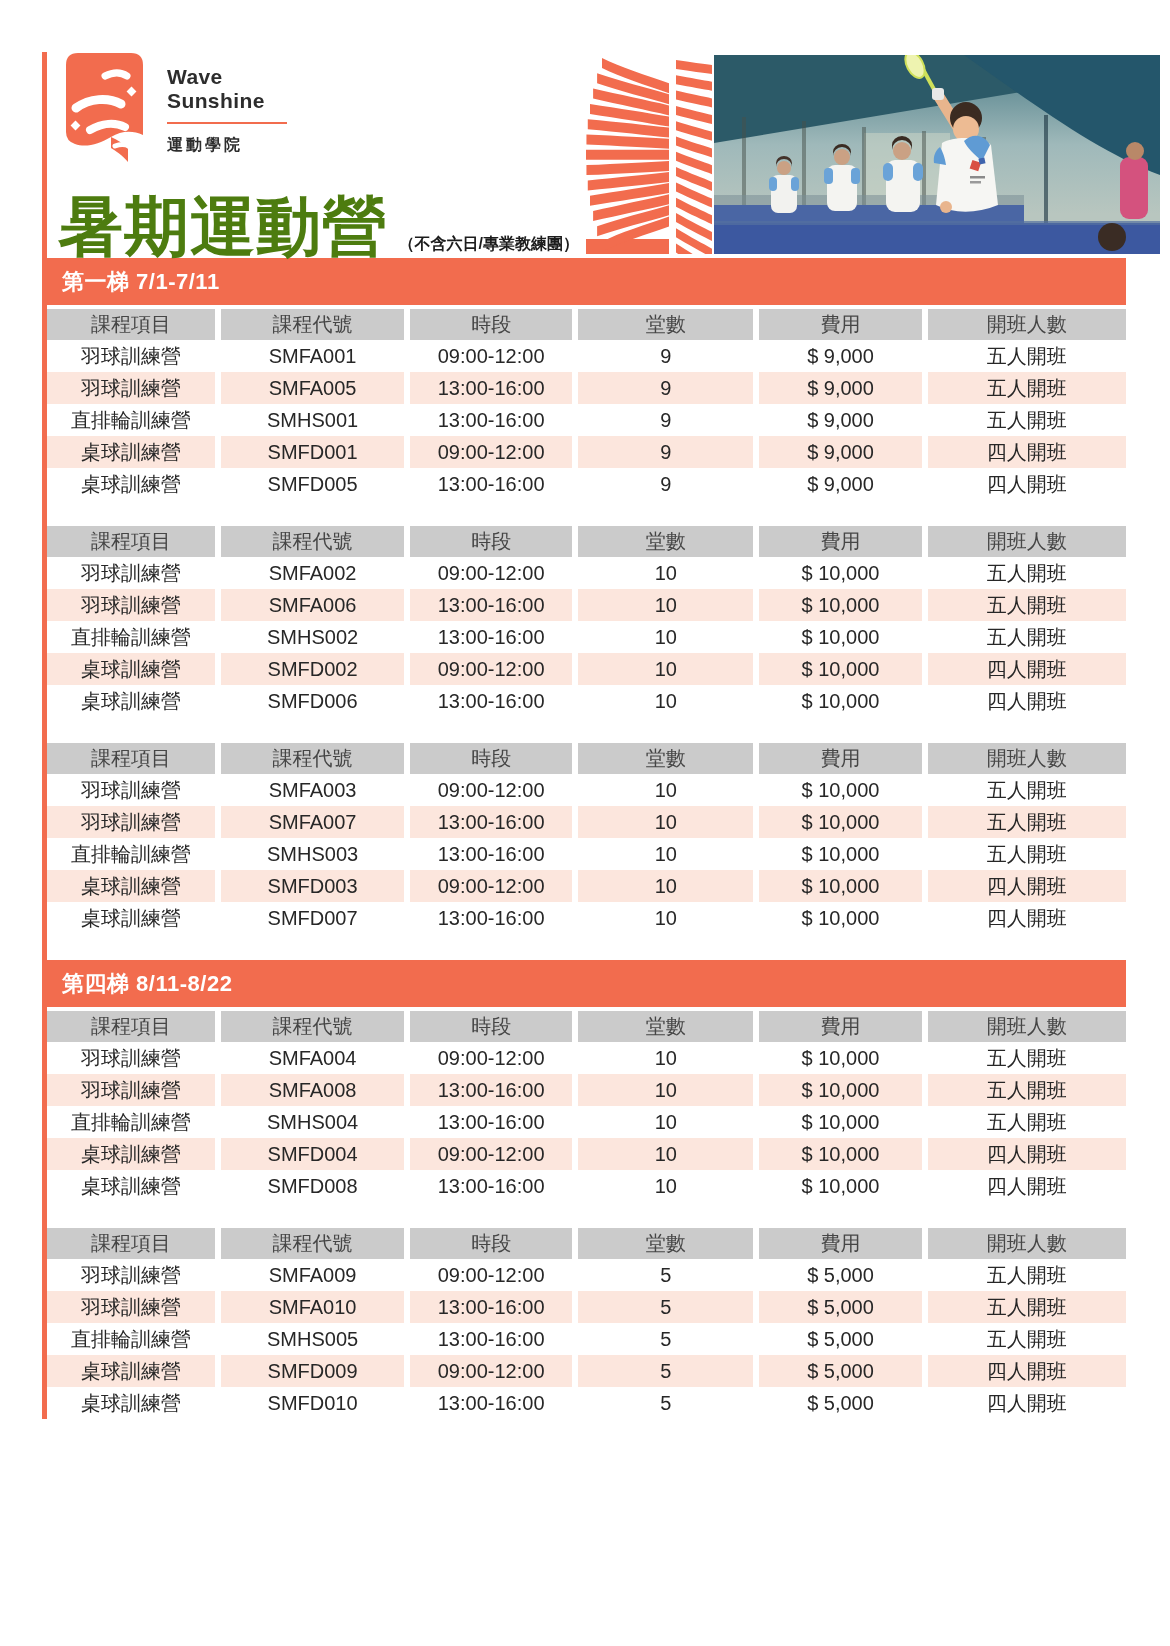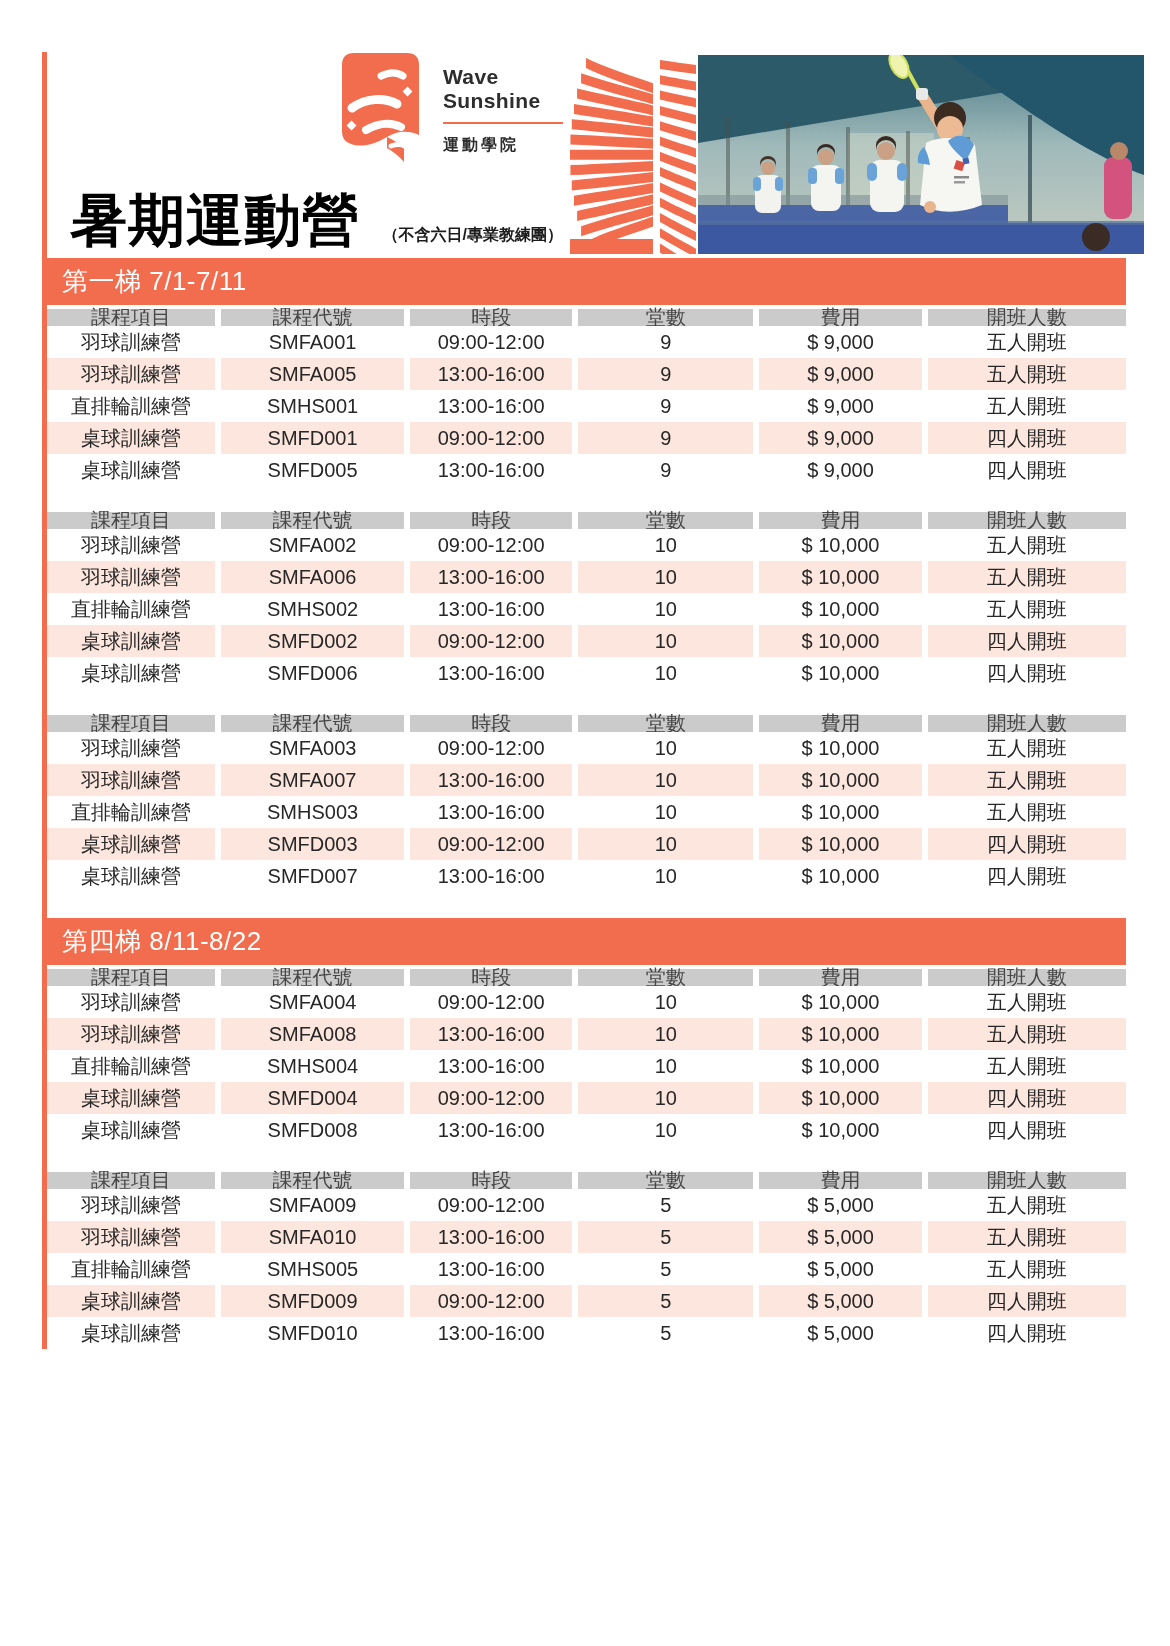--- a/index.html
+++ b/index.html
@@ -15,54 +15,54 @@
     font-family: "Liberation Sans", "DejaVu Sans", sans-serif;
     overflow: hidden;
   }
   .content {
     margin: 52px 44px 0 42px;
     border-left: 5px solid var(--accent);
   }
   
   .header { display: flex; height: 206px; }
   .header-left { flex: 1; padding-left: 11px; }
-  .brand-row { display: flex; gap: 17px; align-items: flex-start; justify-content: flex-end; }
+  .brand-row { display: flex; gap: 17px; align-items: flex-start; }
   .logo { width: 92px; height: 118px; color: var(--accent); flex: 0 0 auto; }
   .brand-text { padding-top: 13px; }
   .brand-name {
     font-size: 21px; font-weight: 700; color: #2d2d2d;
     line-height: 1.15; letter-spacing: 0.4px;
   }
   .brand-divider { width: 120px; height: 2px; background: var(--accent); margin: 9px 0 11px; }
   .brand-academy { font-size: 16px; font-weight: 600; color: #2d2d2d; letter-spacing: 3px; }
   .title-row { margin-top: 13px; white-space: nowrap; }
   .page-title {
-    display: inline; margin: 12px;
-    font-size: 57px; font-weight: 900; color: #000000; letter-spacing: 1px;
+    display: inline; margin: 0;
+    font-size: 65px; font-weight: 900; color: #4d7c0f; letter-spacing: 1px;
   }
   .title-note { font-size: 16px; font-weight: 700; color: #1c1c1c; margin-left: 6px; }
   .header-right { display: flex; align-items: flex-start; padding-top: 3px; }
   .pattern { width: 133px; height: 199px; color: var(--accent); margin-right: 2px; }
   .photo { width: 446px; height: 199px; display: block; }
   
   .session { margin-bottom: 26px; }
   .session-bar {
     height: 47px; background: var(--accent);
     display: flex; align-items: center; padding-left: 15px;
     margin-bottom: 4px;
   }
-  .session-label { color: #ffffff; font-size: 26px; font-weight: 400; letter-spacing: 0.5px; }
+  .session-label { color: #ffffff; font-size: 22px; font-weight: 700; letter-spacing: 0.5px; }
   .thead, .row {
     display: grid;
     grid-template-columns: 173fr 188fr 167fr 180fr 167fr 204fr;
     column-gap: 6px;
   }
   .th {
     background: var(--header-bg); color: #464646;
-    font-size: 20px; height: 17px;
+    font-size: 20px; height: 31px;
     display: flex; align-items: center; justify-content: center;
   }
   .td {
     font-size: 20px; color: #272727; height: 32px;
     display: flex; align-items: center; justify-content: center;
     background: #ffffff;
   }
   .row:nth-child(even) .td { background: var(--row-alt); }
 </style>
 </head>

